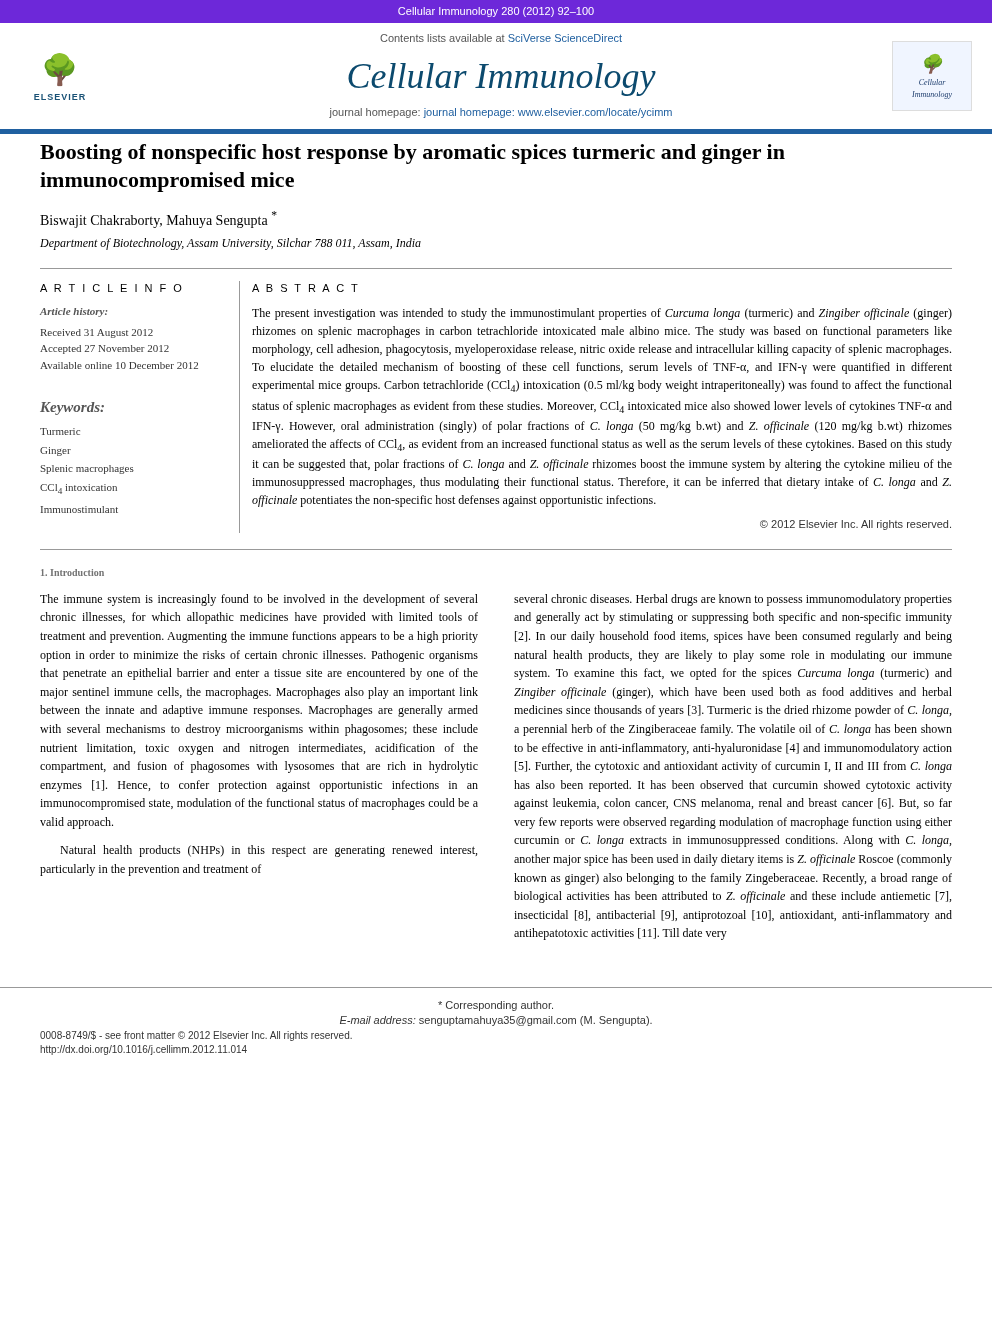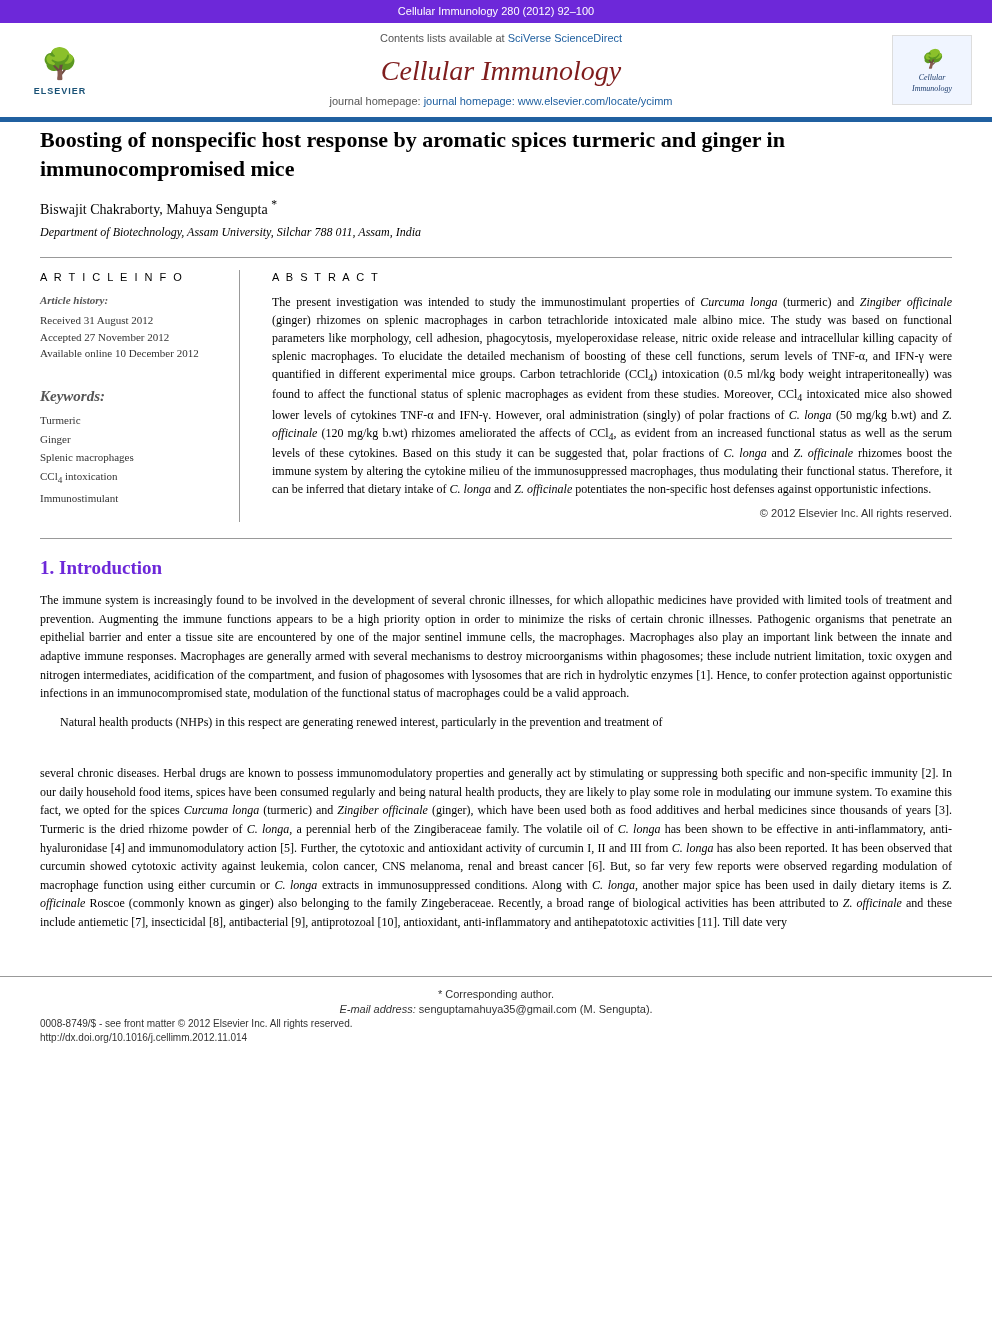--- a/index.html
+++ b/index.html
@@ -60,22 +60,22 @@
       font-size: 11px;
       color: #555;
       font-family: Arial, sans-serif;
       margin-bottom: 1px;
     }
     .sciverse-link {
       color: #2060a0;
       font-family: Arial, sans-serif;
     }
     .journal-title {
-      font-size: 28px;
-      color: #7f1d1d;
+      font-size: 36px;
+      color: #0c4a6e;
       font-family: 'Times New Roman', Times, serif;
       font-style: italic;
       font-weight: normal;
       margin: 4px 0;
     }
     .journal-homepage {
       font-size: 11px;
       color: #555;
       font-family: Arial, sans-serif;
     }
@@ -123,21 +123,21 @@
     .affiliation {
       font-size: 12px;
       font-style: italic;
       margin-bottom: 16px;
       color: #000000;
     }
 
     
     .two-col {
       display: flex;
-      gap: 32px;
+      gap: 12px;
       border-top: 1px solid #999;
       padding-top: 12px;
       margin-bottom: 16px;
     }
     .article-info {
       width: 200px;
       flex-shrink: 0;
       border-right: 1px solid #999;
       padding-right: 16px;
     }
@@ -204,30 +204,29 @@
     .footer-rule {
       border-top: 1px solid #999;
       margin: 16px 0;
     }
 
     
     .intro-section {
       margin-bottom: 10px;
     }
     .intro-heading {
-      font-size: 19px;
-      font-weight: bold;
-      color: #6d28d9;
+      font-size: 10px;
+      font-weight: bold;
+      color: #737373;
       margin-bottom: 10px;
     }
 
     .body-two-col {
       display: flex;
-      gap: 23px;
-      flex-direction: column;
+      gap: 36px;
     }
     .body-col {
       flex: 1;
       font-size: 12px;
       line-height: 1.55;
       text-align: justify;
       color: #000;
     }
     .body-col em { font-style: italic; }
     .body-col p { margin-bottom: 10px; text-indent: 20px; }

